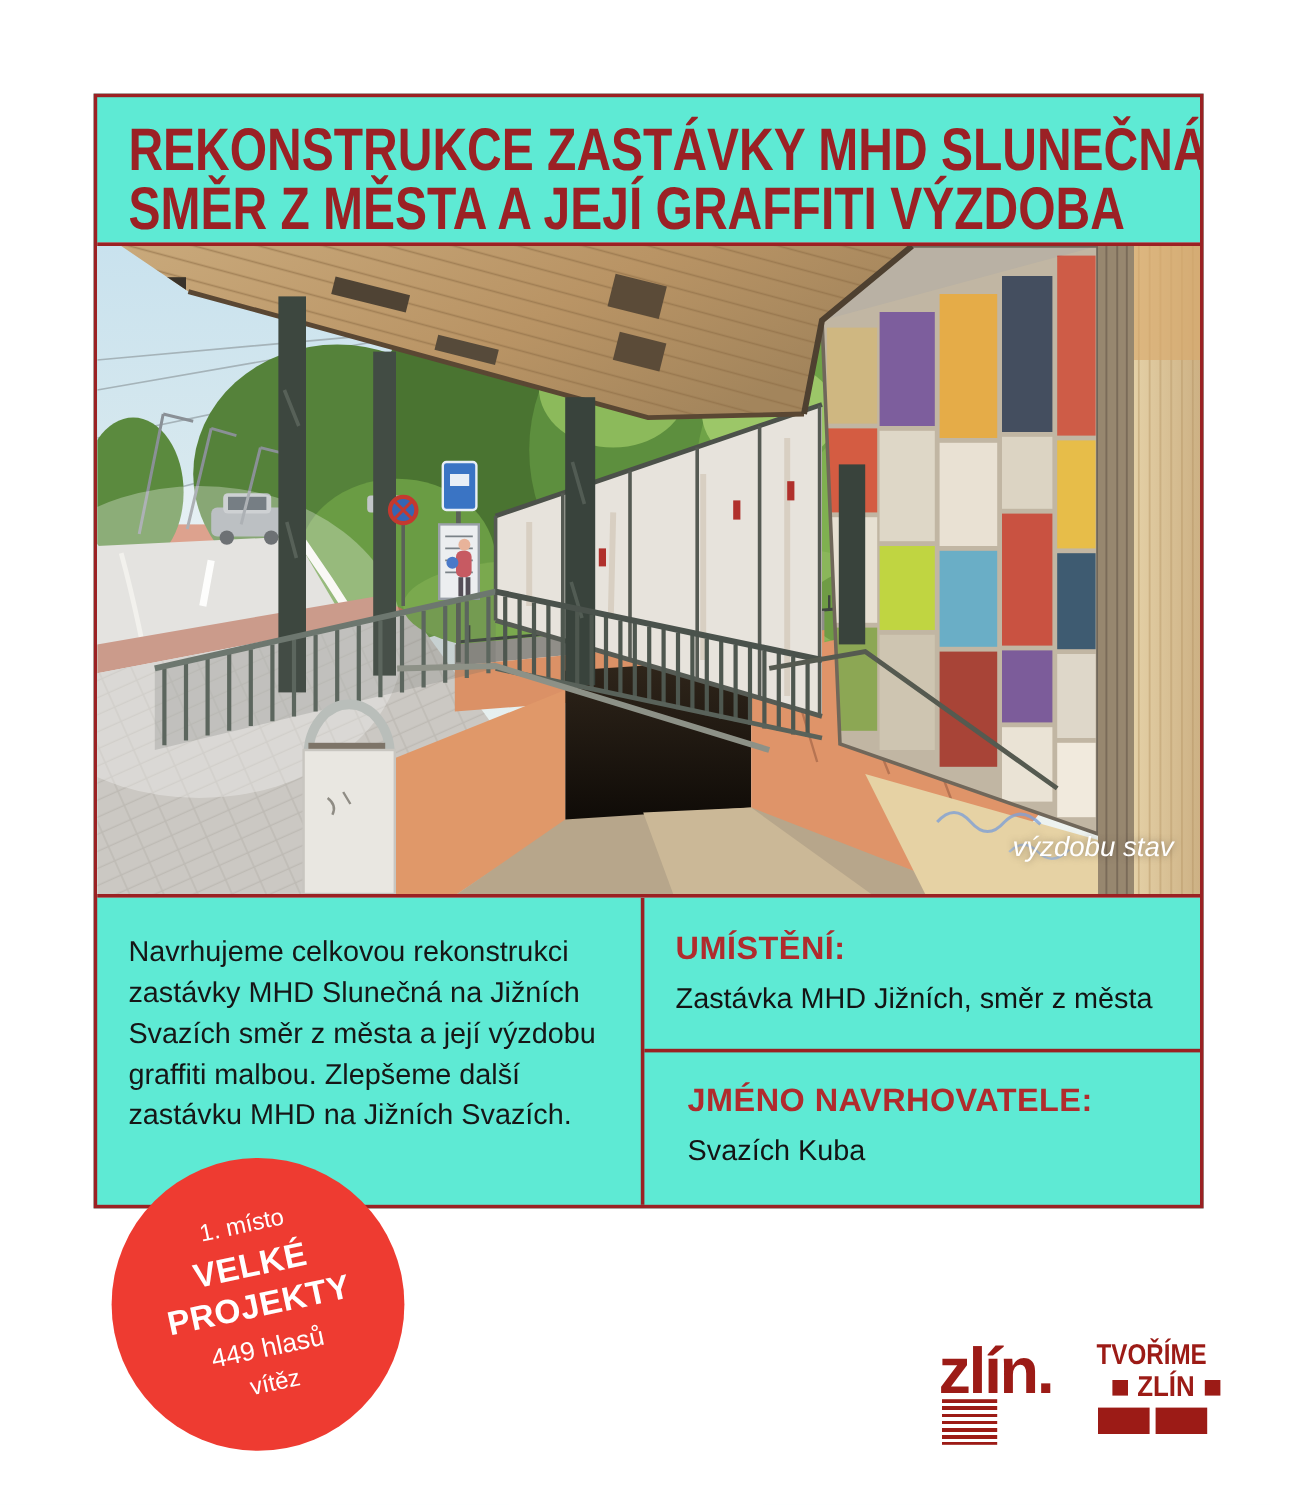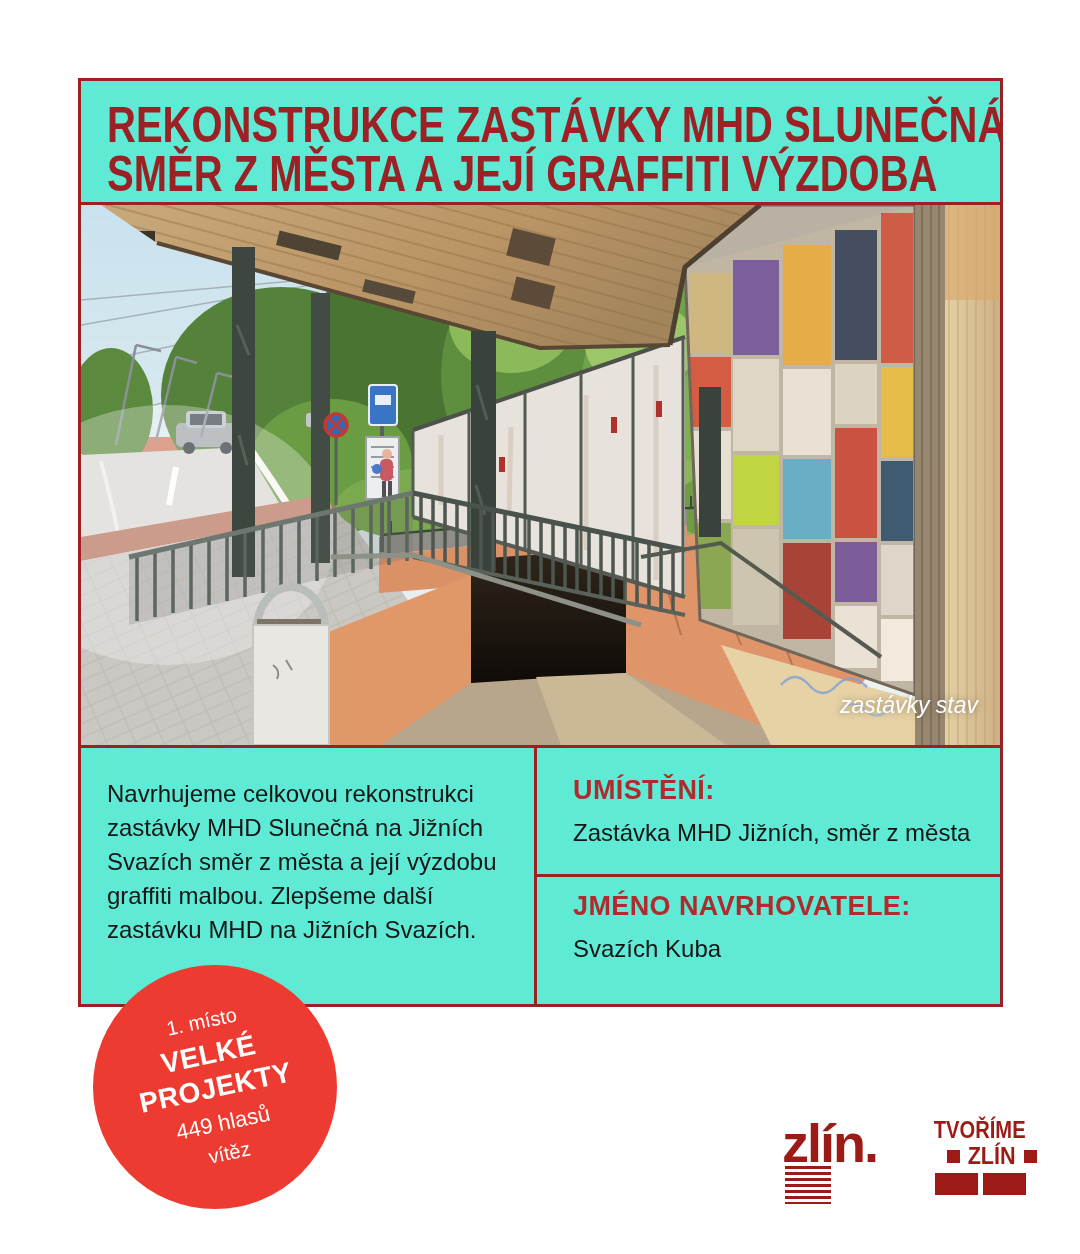--- a/index.html
+++ b/index.html
@@ -25,42 +25,42 @@
   .photo-band{position:relative;height:546px;border-top:3px solid var(--accent-dark-red);
     border-bottom:3px solid var(--accent-dark-red);overflow:hidden;background:#dcebf2;}
   .photo-band svg{display:block;width:919px;height:540px;}
   .photo-caption{position:absolute;right:22px;bottom:26px;font-style:italic;font-size:23px;
     color:#ffffff;text-shadow:0 0 6px rgba(80,70,60,.55);}
 
   .info-band{flex:1;display:flex;min-height:0;}
   .info-left{width:456px;border-right:3px solid var(--accent-dark-red);
     padding:29px 28px 0 26px;font-size:24px;line-height:34px;color:#161616;}
   .info-right{flex:1;display:flex;flex-direction:column;min-height:0;}
-  .info-cell-top{height:129px;border-bottom:3px solid var(--accent-dark-red);padding:27px 16px 0 36px;}
-  .info-cell-bottom{flex:1;padding:14px 16px 0 36px;}
+  .info-cell-top{height:129px;border-bottom:3px solid var(--accent-dark-red);padding:27px 16px 0 26px;}
+  .info-cell-bottom{flex:1;padding:25px 16px 0 36px;}
   .info-label{color:var(--label-red);font-weight:700;font-size:27px;letter-spacing:.4px;margin-bottom:13px;}
   .info-value{color:#141414;font-size:24px;}
 
   
   .badge{position:absolute;left:93px;top:965px;width:244px;height:244px;border-radius:50%;
     background:var(--badge-red);color:#fff;display:flex;align-items:center;justify-content:center;z-index:5;}
   .badge-inner{transform:rotate(-12deg);text-align:center;line-height:1;}
   .badge-l1{font-size:20px;margin-bottom:10px;}
   .badge-l2{font-size:28px;font-weight:700;letter-spacing:.5px;}
   .badge-l3{font-size:28px;font-weight:700;letter-spacing:.5px;margin-top:6px;}
   .badge-l4{font-size:22px;margin-top:11px;}
   .badge-l5{font-size:20px;margin-top:9px;}
 
   
   .zlin-logo{position:absolute;left:782px;top:1118px;width:118px;height:88px;color:var(--logo-red);}
   .zlin-word{font-weight:700;font-size:54px;line-height:50px;letter-spacing:-2px;color:var(--logo-red);}
   .zlin-stripes{position:absolute;left:3px;top:48px;width:46px;height:38px;
     background:repeating-linear-gradient(180deg,var(--logo-red) 0 3px,#ffffff 3px 6px);}
   .tvorime-logo{position:absolute;left:912px;top:1118px;width:96px;height:84px;color:var(--logo-red);
-    display:flex;flex-direction:column;align-items:center;margin-left:20px;}
+    display:flex;flex-direction:column;align-items:center;}
   .tvorime-row1{font-weight:700;font-size:24px;line-height:24px;transform:scaleX(.84);transform-origin:50% 50%;
     white-space:nowrap;letter-spacing:0;}
   .tvorime-row2{display:flex;align-items:center;gap:5px;margin-top:2px;padding-left:24px;}
   .tvorime-sq{width:13px;height:13px;background:var(--logo-red);}
   .tvorime-zlin{font-weight:700;font-size:24px;line-height:24px;transform:scaleX(.9);white-space:nowrap;}
   .tvorime-row3{display:flex;gap:5px;margin-top:5px;}
   .tvorime-brick{width:43px;height:22px;background:var(--logo-red);}
 </style>
 </head>
 <body>
@@ -287,21 +287,21 @@
           <path d="M560,352 L640,338 L800,452" stroke="#555a50" stroke-width="4" fill="none"></path>
         </g>
 
         <g>
           <path d="M176,424 A34,42 0 0 1 244,424" stroke="#b9beba" stroke-width="8" fill="none"></path>
           <rect x="176" y="414" width="64" height="9" fill="#7d7468"></rect>
           <rect x="172" y="420" width="76" height="120" fill="#e9e7e1" stroke="#c8c6c0" stroke-width="2"></rect>
           <path d="M192,460 q8,6 4,14 M205,455 l6,10" stroke="#8f8c84" stroke-width="2" fill="none"></path>
         </g>
       </svg>
-      <div class="photo-caption">zastávky stav</div>
+      <div class="photo-caption">výzdobu stav</div>
     </div>
 
     <div class="info-band">
       <div class="info-left">Navrhujeme celkovou rekonstrukci zastávky MHD Slunečná na Jižních Svazích směr z města a její výzdobu graffiti malbou. Zlepšeme další zastávku MHD na Jižních Svazích.</div>
       <div class="info-right">
         <div class="info-cell-top">
           <div class="info-label">UMÍSTĚNÍ:</div>
           <div class="info-value">Zastávka MHD Jižních, směr z města</div>
         </div>
         <div class="info-cell-bottom">

